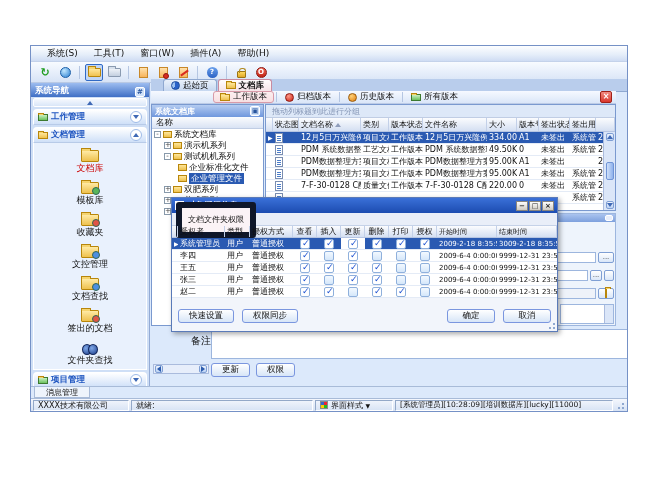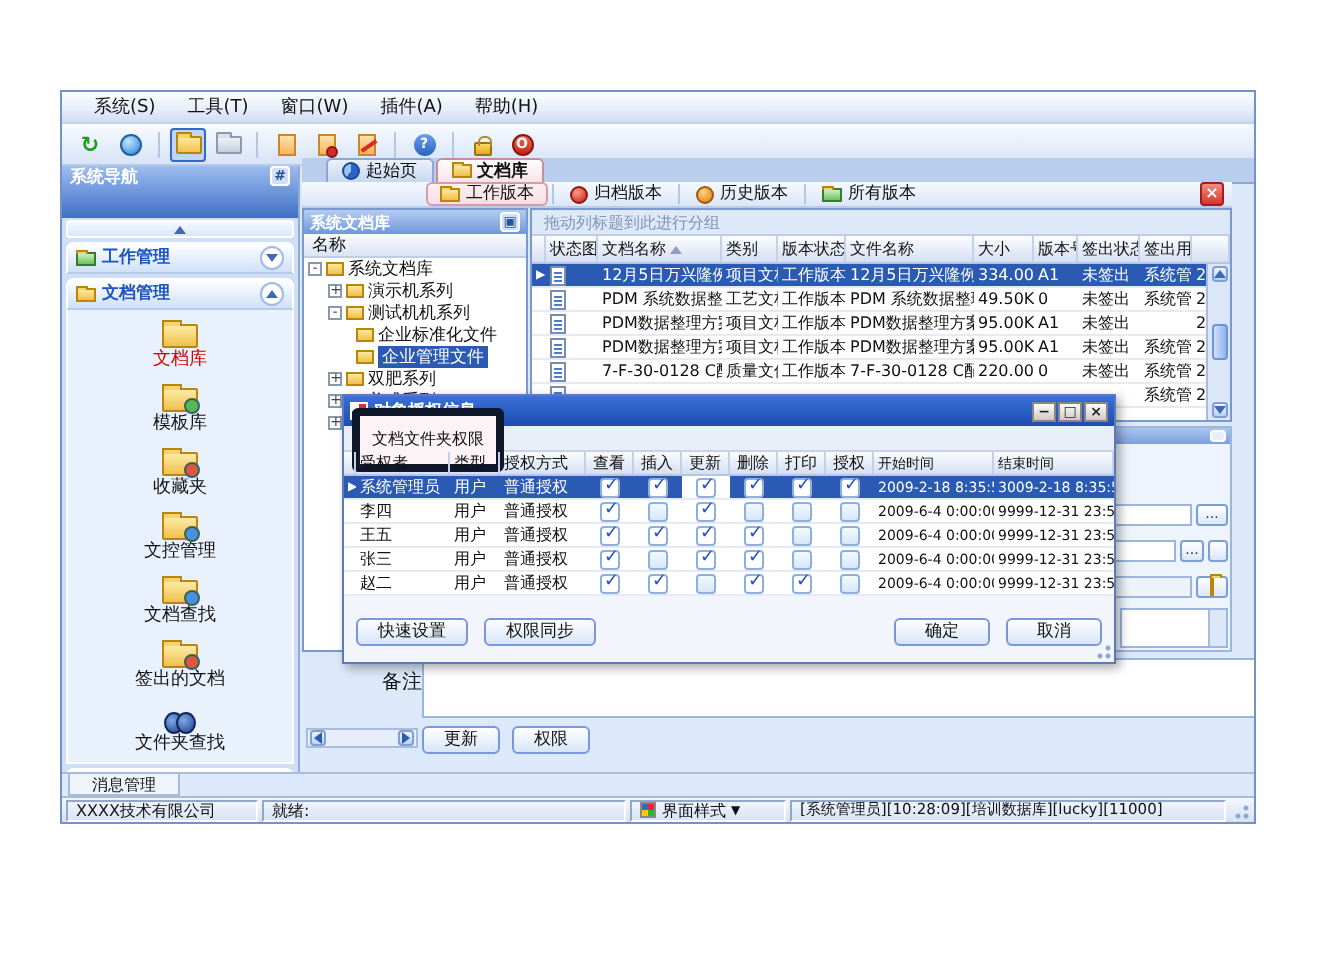--- a/index.html
+++ b/index.html
@@ -24,21 +24,21 @@
   .ico-page{width:9px;height:11px;background:linear-gradient(#ffe2ae,#f7b45c);border:1px solid #c8882a;position:relative}
   .ico-page.dotR::after{content:"";position:absolute;right:-2px;bottom:-2px;width:4px;height:4px;border-radius:50%;background:#d92b1f;border:1px solid #8e1810}
   .ico-page.slash::after{content:"";position:absolute;left:0;top:4px;width:9px;height:2px;background:#d92b1f;transform:rotate(-35deg)}
   .fold{position:relative;width:13px;height:9px;background:linear-gradient(#ffe79b,#f0c24f);border:1px solid #b8860b;border-radius:1px}
   .fold::before{content:"";position:absolute;left:-1px;top:-3px;width:6px;height:2px;background:#f5d46f;border:1px solid #b8860b;border-bottom:none;border-radius:1px 1px 0 0}
   .fold.grey{background:linear-gradient(#eef2f8,#c3cfdf);border-color:#8a9ab0}
   .fold.grey::before{background:#d7e0ec;border-color:#8a9ab0}
 
   
   .sidebar{position:absolute;left:0;top:37px;width:119px;height:303px;background:#cfdff6;border-right:1px solid #93aad4}
-  .sb-header{height:26px;background:linear-gradient(#9dbdf0,#3f6fc5);color:#fff;font-weight:bold;display:flex;align-items:flex-start;justify-content:space-between;padding:0 4px;font-size:8.5px}
+  .sb-header{height:14px;background:linear-gradient(#9dbdf0,#3f6fc5);color:#fff;font-weight:bold;display:flex;align-items:flex-end;justify-content:space-between;padding:0 4px;font-size:8.5px}
   .pinbtn{width:10px;height:10px;background:#cfe0f8;border:1px solid #fff;border-radius:2px;color:#28549c;font-size:7px;line-height:8px;text-align:center}
   .sb-up{height:9px;margin:1px 2px 0;background:linear-gradient(#f6f9fe,#d9e6f8);border:1px solid #fff;border-radius:2px;display:flex;align-items:center;justify-content:center}
   .tri-up{width:0;height:0;border-left:3px solid transparent;border-right:3px solid transparent;border-bottom:4px solid #3f69b5}
   .tri-dn{width:0;height:0;border-left:3px solid transparent;border-right:3px solid transparent;border-top:4px solid #3f69b5}
   .sb-group{height:16px;margin:2px 2px 0;background:linear-gradient(#ffffff,#cfe0f8);color:#1e55c0;font-weight:bold;display:flex;align-items:center;gap:3px;padding:0 4px;border-radius:4px 4px 0 0;border:1px solid #fff;border-bottom:1px solid #b8cbe8;font-size:8.5px}
   .sb-group .rbtn{margin-left:auto;width:12px;height:12px;border-radius:50%;background:#fff;border:1px solid #9ebbe8;display:flex;align-items:center;justify-content:center}
   .sb-items{margin:0 2px;background:#e9f1fd;border:1px solid #fff;border-top:none;padding-top:2px}
   .sb-item{height:32px;display:flex;flex-direction:column;align-items:center;justify-content:center;gap:2px}
   .sb-item .lbl{font-size:9px;line-height:9px}
   .sb-item.selected .lbl{color:#cc0000}
@@ -125,21 +125,21 @@
   .session{font-size:7.5px;width:218px}
   .grip{width:10px;height:10px;background:radial-gradient(circle at 8px 8px,#8fa8d0 1px,transparent 1.5px),radial-gradient(circle at 8px 4px,#8fa8d0 1px,transparent 1.5px),radial-gradient(circle at 4px 8px,#8fa8d0 1px,transparent 1.5px)}
 
   
   .dialog{position:absolute;left:140px;top:151px;width:387px;height:135px;background:#f2f5fb;border:1px solid #5a7ab8;box-shadow:2px 2px 5px rgba(0,0,0,.35);z-index:10;font-size:8px}
   .dlg-title{height:15px;background:linear-gradient(#3a70d8,#1c4cb0);display:flex;align-items:center;gap:3px;padding:0 3px;color:#fff;font-weight:bold;font-size:8.5px}
   .dlg-ico{width:9px;height:9px;background:conic-gradient(#e23 0 25%,#fff 25% 50%,#36c 50% 75%,#fff 75%);border:1px solid #fff}
   .capbtns{margin-left:auto;display:flex;gap:1px}
   .capbtn{width:12px;height:10px;background:linear-gradient(#fdfdfd,#cfcac2);border:1px solid #8a867e;font-size:7px;line-height:8px;text-align:center;color:#222}
   .dlg-tabs{height:13px;background:#e9eef8;border-bottom:1px solid #c5d2e8;display:flex;align-items:center;padding:1px 4px 0}
-  .dlg-tab{height:11px;padding:12px 6px;border:4px solid #0f172a;border-radius:3px;background:#fbf3f6;display:flex;align-items:center;font-size:8px}
+  .dlg-tab{height:11px;padding:12px 6px;border:6px solid #0f172a;border-radius:3px;background:#fbf3f6;display:flex;align-items:center;font-size:8px}
   .dg-head{height:12px;display:flex;background:linear-gradient(#fbfcfe,#d4dff2);border-bottom:1px solid #b6c5e2}
   .dg-head>span{display:flex;align-items:center;padding:0 2px;border-right:1px solid #c3d0e8;white-space:nowrap;overflow:hidden}
   .dg-row{height:12px;display:flex;border-bottom:1px solid #e4ebf6;background:#fff}
   .dg-row>span{display:flex;align-items:center;padding:0 2px;white-space:nowrap;overflow:hidden}
   .dg-row.selected{background:#2a5ab2;color:#fff}
   .d-ind{width:6px}.dg0{width:47px}.dg1{width:25px}.dg2{width:43px}.dcb{width:24px;justify-content:center}.dgs{width:60px;font-size:7px}.dge{width:60px;font-size:7px}
   .cbx{width:10px;height:10px;border:1px solid #8fb0dc;border-radius:2px;background:linear-gradient(#f3f9ff,#d5e7fa)}
   .cbx.checked{background:#fff;position:relative}
   .cbx.checked::after{content:"✓";position:absolute;left:1px;top:-2px;color:#1a4fd0;font-size:9px;font-weight:bold}
   .dcb.fc{background:#fff}

